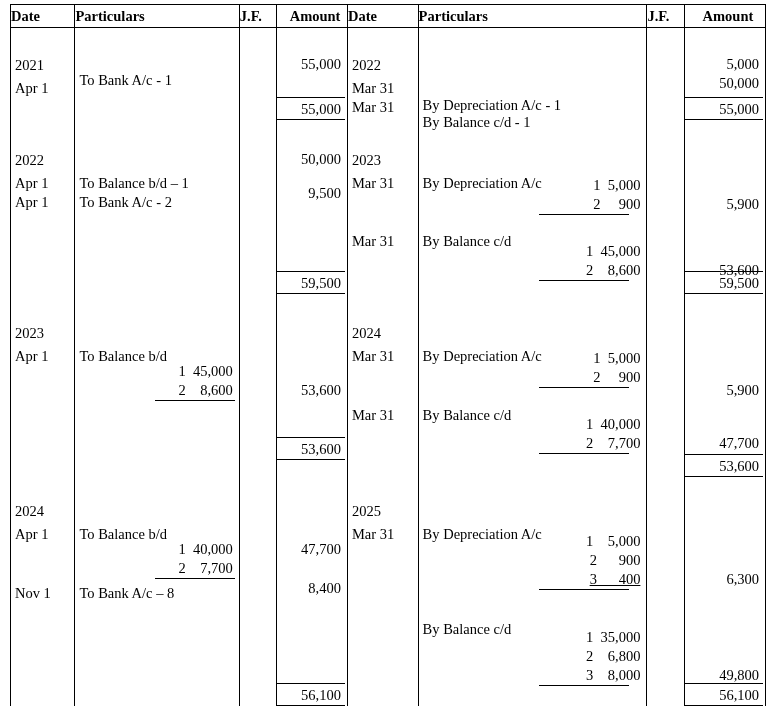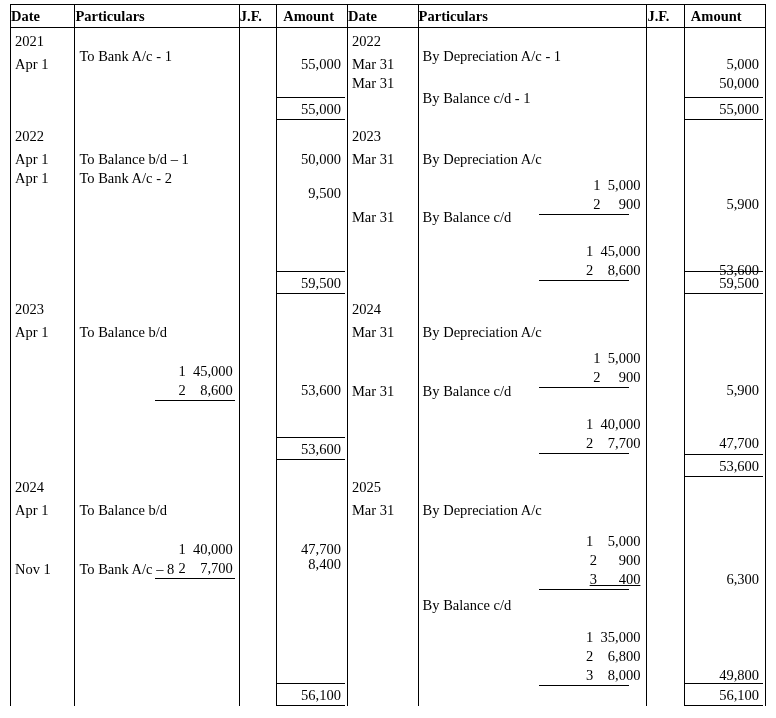--- a/index.html
+++ b/index.html
@@ -36,20 +36,21 @@
   thead th {
     font-weight: bold;
     text-align: left;
     height: 22px;
     line-height: 22px;
     padding-left: 4px;
     font-size: 14.5px;
   }
   thead th.amt {
     padding-left: 6px;
+    text-align: center;
   }
   
   col.c-date { width: 62px; }
   col.c-part { width: 158px; }
   col.c-jf   { width: 36px; }
   col.c-amt  { width: 68px; }
   col.c-date2{ width: 68px; }
   col.c-part2{ width: 220px; }
   col.c-jf2  { width: 36px; }
   col.c-amt2 { width: 78px; }
@@ -62,21 +63,21 @@
     position: relative;
     width: 100%;
     height: 100%;
   }
   .ln {
     position: absolute;
     white-space: pre;
     line-height: 15px;
     font-size: 14.5px;
   }
-  .l { left: 4px; }
+  .l { left: 4px; margin-top: 24px; }
   .r { right: 6px; text-align: right; }
   .rule {
     position: absolute;
     border-top: 1px solid #000000;
     height: 0;
   }
 </style>
 </head>
 <body>
 
@@ -142,21 +143,21 @@
         <td class="body">
           <div class="cellinner" id="debit-amounts">
               <div class="ln r" style="top: 29px;">55,000</div>
               <div class="ln r" style="top: 74px;">55,000</div>
               <div class="ln r" style="top: 124px;">50,000</div>
               <div class="ln r" style="top: 158px; margin-left: 36px;">9,500</div>
               <div class="ln r" style="top: 248px;">59,500</div>
               <div class="ln r" style="top: 355px;">53,600</div>
               <div class="ln r" style="top: 414px;">53,600</div>
               <div class="ln r" style="top: 514px;">47,700</div>
-              <div class="ln r" style="top: 529px; text-align: right;">8,400</div>
+              <div class="ln r" style="top: 553px; text-align: right;">8,400</div>
               <div class="ln r" style="top: 660px;">56,100</div>
               <div class="rule" style="top: 69px; left: 0px; width: 68px;"></div>
               <div class="rule" style="top: 91px; left: 0px; width: 68px;"></div>
               <div class="rule" style="top: 243px; left: 0px; width: 68px;"></div>
               <div class="rule" style="top: 265px; left: 0px; width: 68px;"></div>
               <div class="rule" style="top: 409px; left: 0px; width: 68px;"></div>
               <div class="rule" style="top: 431px; left: 0px; width: 68px;"></div>
               <div class="rule" style="top: 655px; left: 0px; width: 68px;"></div>
               <div class="rule" style="top: 677px; left: 0px; width: 68px;"></div>
             </div>
@@ -171,21 +172,21 @@
               <div class="ln l" style="top: 182px;">Mar 31</div>
               <div class="ln l" style="top: 274px;">2024</div>
               <div class="ln l" style="top: 297px;">Mar 31</div>
               <div class="ln l" style="top: 356px;">Mar 31</div>
               <div class="ln l" style="top: 452px;">2025</div>
               <div class="ln l" style="top: 475px;">Mar 31</div>
             </div>
         </td>
         <td class="body">
           <div class="cellinner" id="credit-particulars">
-              <div class="ln l" style="top: 21px;">By Depreciation A/c - 1</div>
+              <div class="ln l" style="top: 46px;">By Depreciation A/c - 1</div>
               <div class="ln l" style="top: 63px;">By Balance c/d - 1</div>
               <div class="ln l" style="top: 124px;">By Depreciation A/c</div>
               <div class="ln r" style="top: 150px;">1  5,000</div>
               <div class="ln r" style="top: 169px;">2     900</div>
               <div class="ln l" style="top: 182px;">By Balance c/d</div>
               <div class="ln r" style="top: 216px;">1  45,000</div>
               <div class="ln r" style="top: 235px;">2    8,600</div>
               <div class="ln l" style="top: 297px;">By Depreciation A/c</div>
               <div class="ln r" style="top: 323px;">1  5,000</div>
               <div class="ln r" style="top: 342px;">2     900</div>

